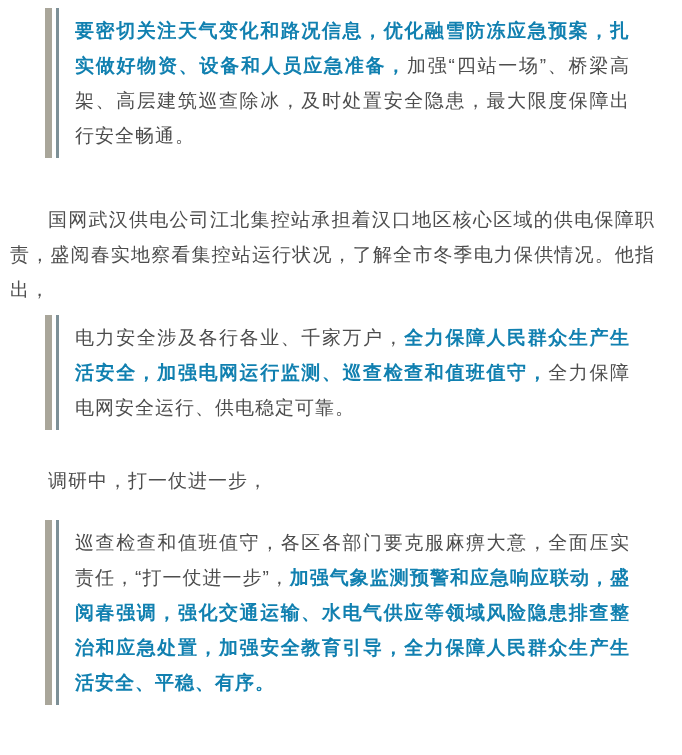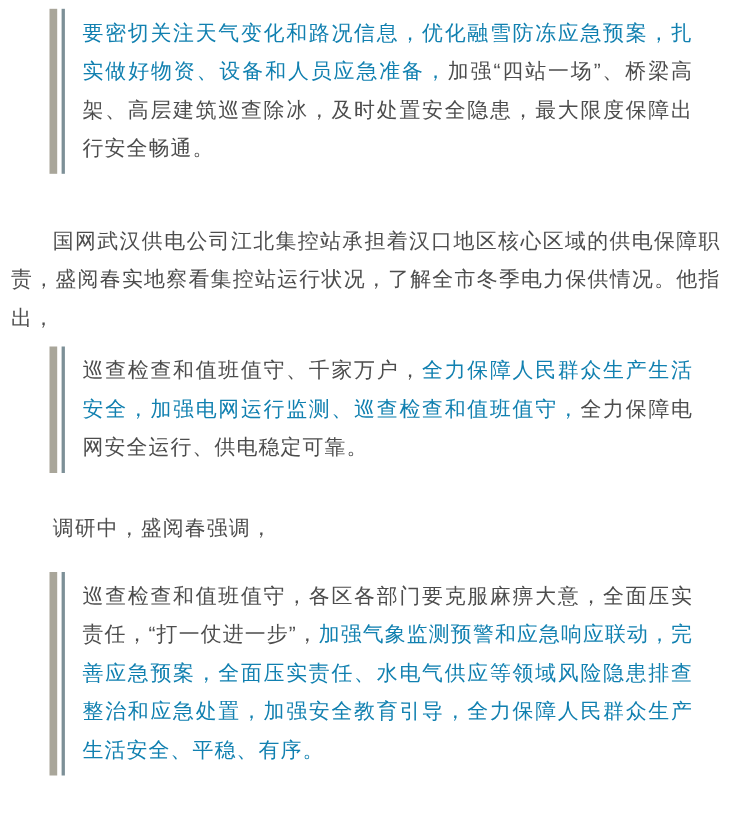--- a/index.html
+++ b/index.html
@@ -28,21 +28,21 @@
     background: var(--quote-bar-outer, #a9a69a);
   }
   .quote .bar-inner {
     position: absolute;
     left: 16px; top: 0; bottom: 0;
     width: 3px;
     background: var(--quote-bar-inner, #7d9097);
   }
   .em {
     color: var(--accent-blue, #1180b0);
-    font-weight: normal;
+    font-weight: bold;
   }
   .para {
     margin: 0 27px 0 10px;
     font-size: 19px;
     line-height: 35px;
     letter-spacing: 1px;
     text-indent: 2em;
     text-align: justify;
   }
   .quote-weather  { margin-top: 0; }
@@ -58,22 +58,22 @@
   <span class="bar-outer"></span>
   <span class="bar-inner"></span>
   <span class="em">要密切关注天气变化和路况信息，优化融雪防冻应急预案，扎实做好物资、设备和人员应急准备，</span><span>加强“四站一场”、桥梁高架、高层建筑巡查除冰，及时处置安全隐患，最大限度保障出行安全畅通。</span>
 </blockquote>
 
 <p class="para para-substation">国网武汉供电公司江北集控站承担着汉口地区核心区域的供电保障职责，盛阅春实地察看集控站运行状况，了解全市冬季电力保供情况。他指出，</p>
 
 <blockquote class="quote quote-power">
   <span class="bar-outer"></span>
   <span class="bar-inner"></span>
-  <span>巡查检查和值班值守、千家万户，</span><span class="em">全力保障人民群众生产生活安全，加强电网运行监测、巡查检查和值班值守，</span><span>全力保障电网安全运行、供电稳定可靠。</span>
+  <span>电力安全涉及各行各业、千家万户，</span><span class="em">全力保障人民群众生产生活安全，加强电网运行监测、巡查检查和值班值守，</span><span>全力保障电网安全运行、供电稳定可靠。</span>
 </blockquote>
 
-<p class="para para-research">调研中，盛阅春强调，</p>
+<p class="para para-research">调研中，打一仗进一步，</p>
 
 <blockquote class="quote quote-cooling">
   <span class="bar-outer"></span>
   <span class="bar-inner"></span>
-  <span>巡查检查和值班值守，各区各部门要克服麻痹大意，全面压实责任，“打一仗进一步”，</span><span class="em">加强气象监测预警和应急响应联动，完善应急预案，全面压实责任、水电气供应等领域风险隐患排查整治和应急处置，加强安全教育引导，全力保障人民群众生产生活安全、平稳、有序。</span>
+  <span>巡查检查和值班值守，各区各部门要克服麻痹大意，全面压实责任，“打一仗进一步”，</span><span class="em">加强气象监测预警和应急响应联动，盛阅春强调，强化交通运输、水电气供应等领域风险隐患排查整治和应急处置，加强安全教育引导，全力保障人民群众生产生活安全、平稳、有序。</span>
 </blockquote>
 
 </body></html>

